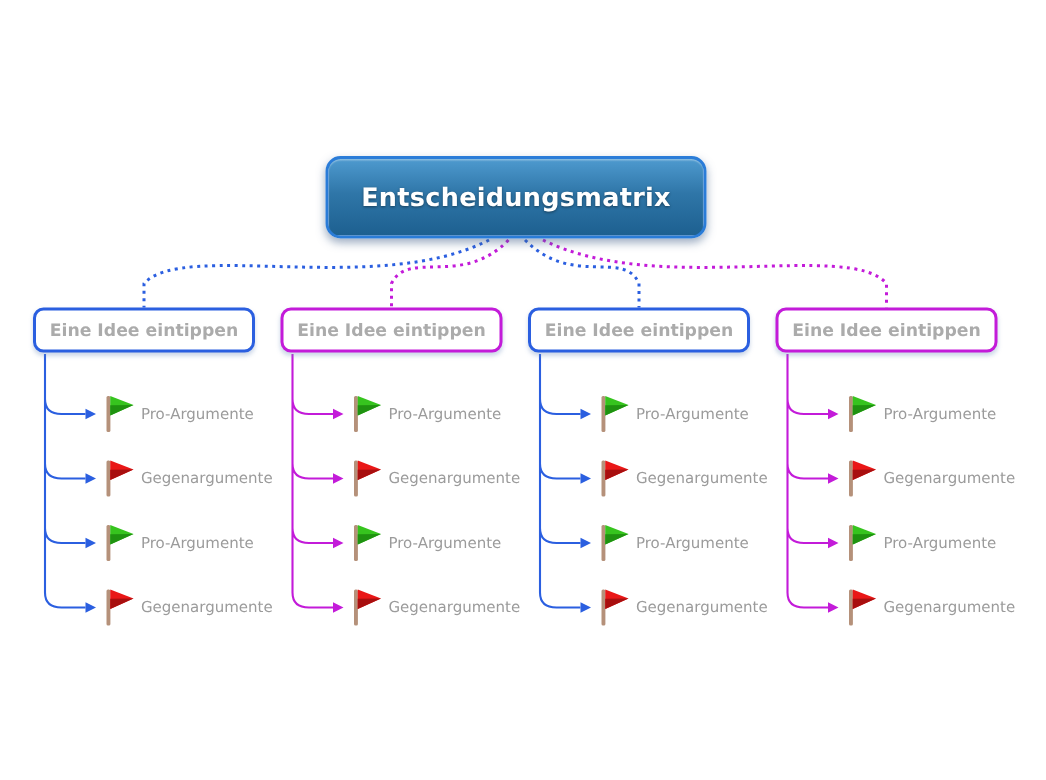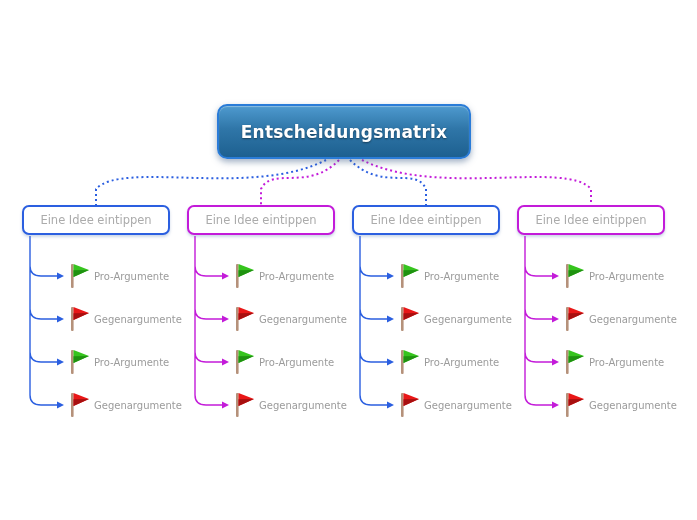--- a/index.html
+++ b/index.html
@@ -27,21 +27,21 @@
     text-shadow:0 1px 2px rgba(0,0,0,.45);
   }
   .idea-node{
     position:absolute;top:205px;width:148px;height:30px;box-sizing:border-box;
     background:#ffffff;border-radius:7px;
     box-shadow:0 2px 3px rgba(110,140,190,.35);
     display:flex;align-items:center;justify-content:center;cursor:pointer;
   }
   .idea-node.b{border:2px solid var(--blue);}
   .idea-node.m{border:2px solid var(--magenta);}
-  .idea-node span{color:var(--node-text);font-weight:normal;font-size:11.5px;}
+  .idea-node span{color:var(--node-text);font-weight:bold;font-size:11.5px;}
 
   .topic-row{
     position:absolute;display:flex;align-items:center;gap:4px;height:30px;cursor:pointer;justify-content:flex-end;
   }
   .topic-row .flag{width:26px;height:28px;flex:0 0 auto;}
   .topic-row .pole{fill:var(--pole);}
   .flag-green .flag-main{fill:var(--flag-green);}
   .flag-green .flag-shade{fill:var(--flag-green-dark);}
   .flag-red .flag-main{fill:var(--flag-red);}
   .flag-red .flag-shade{fill:var(--flag-red-dark);}

